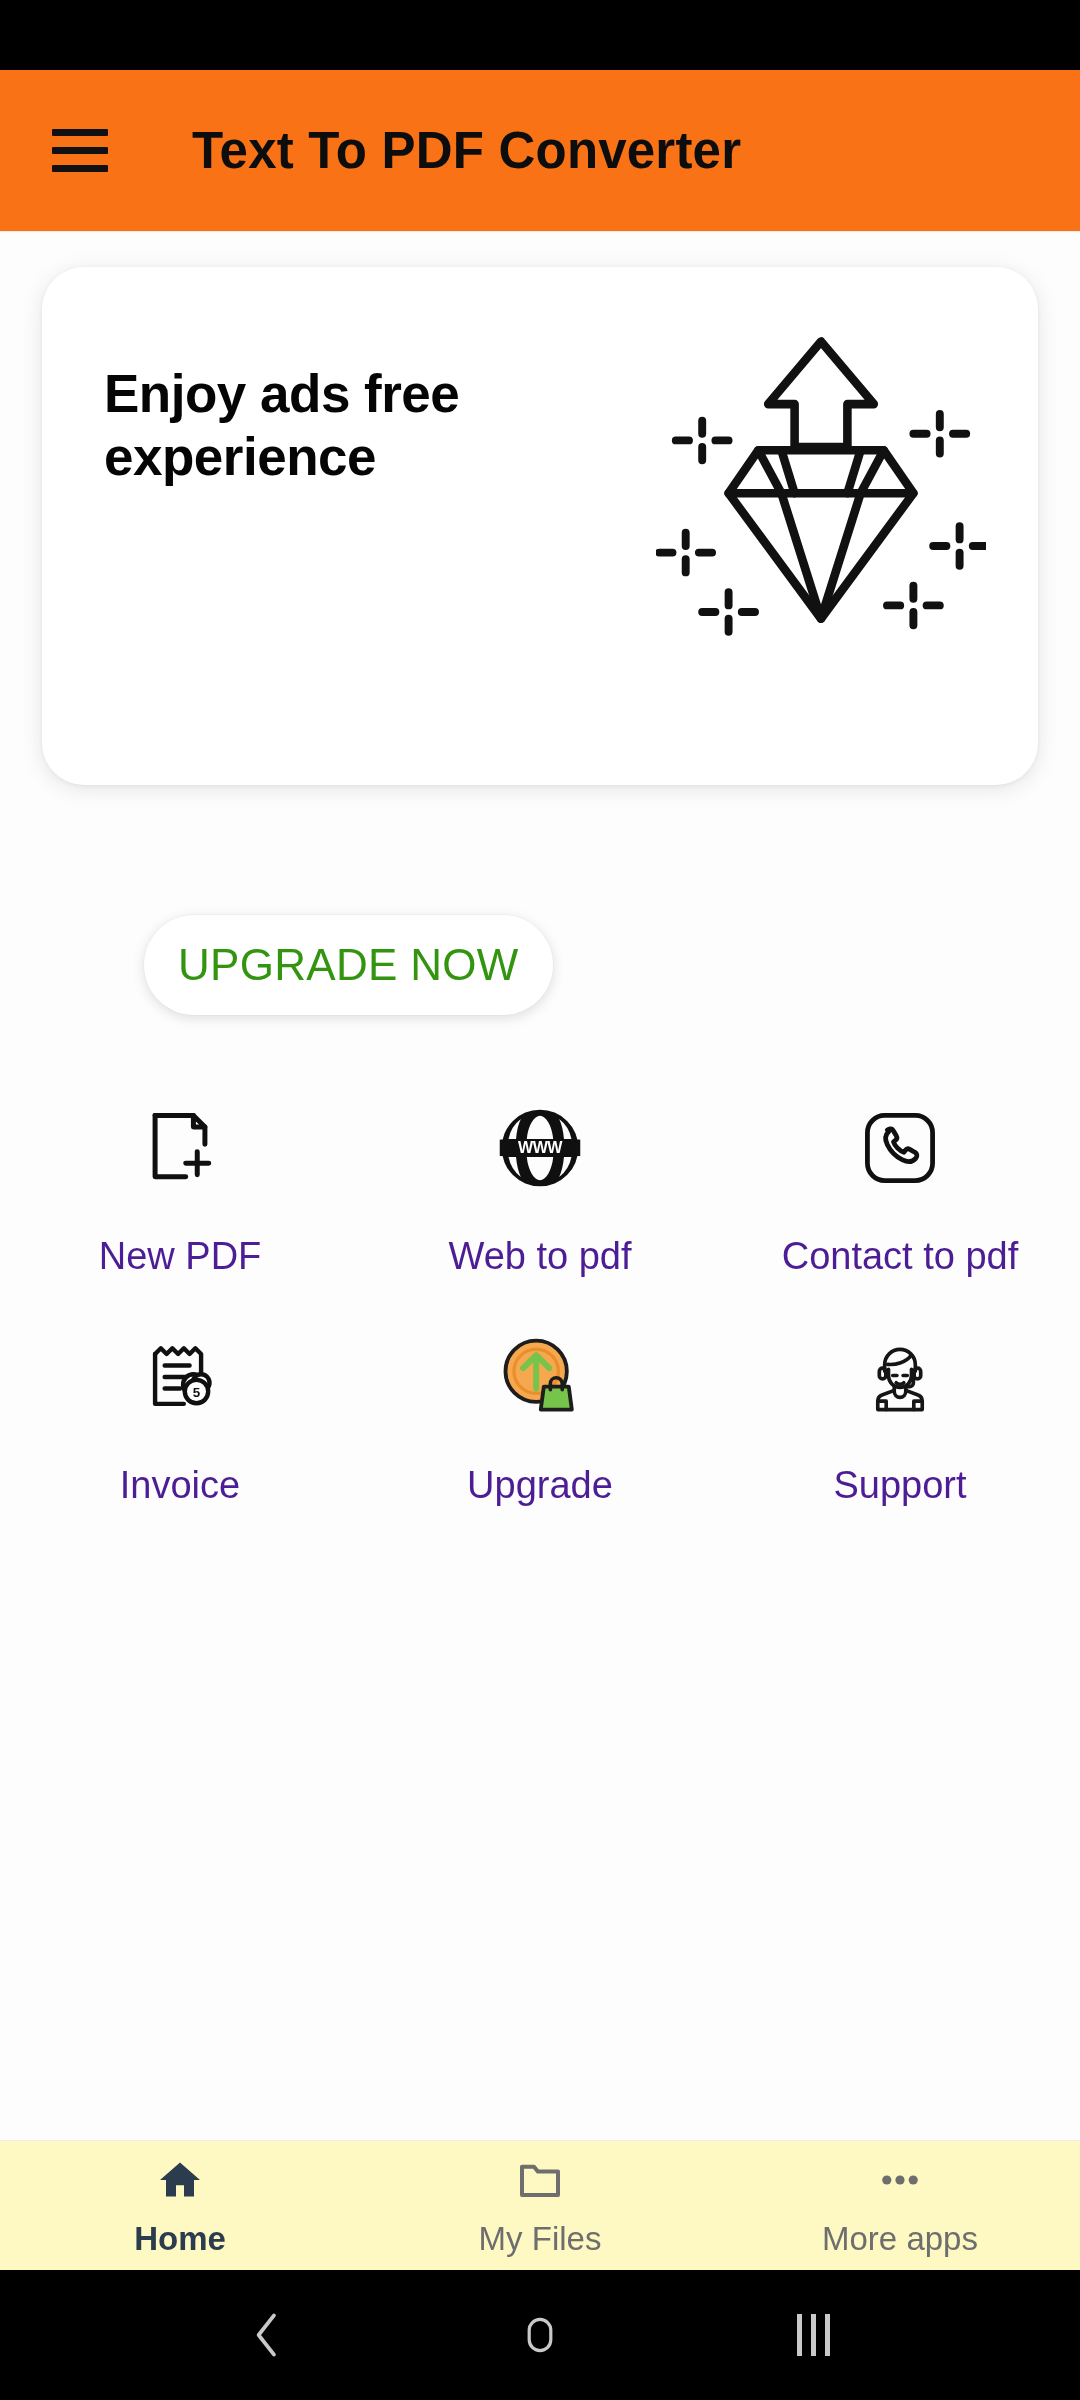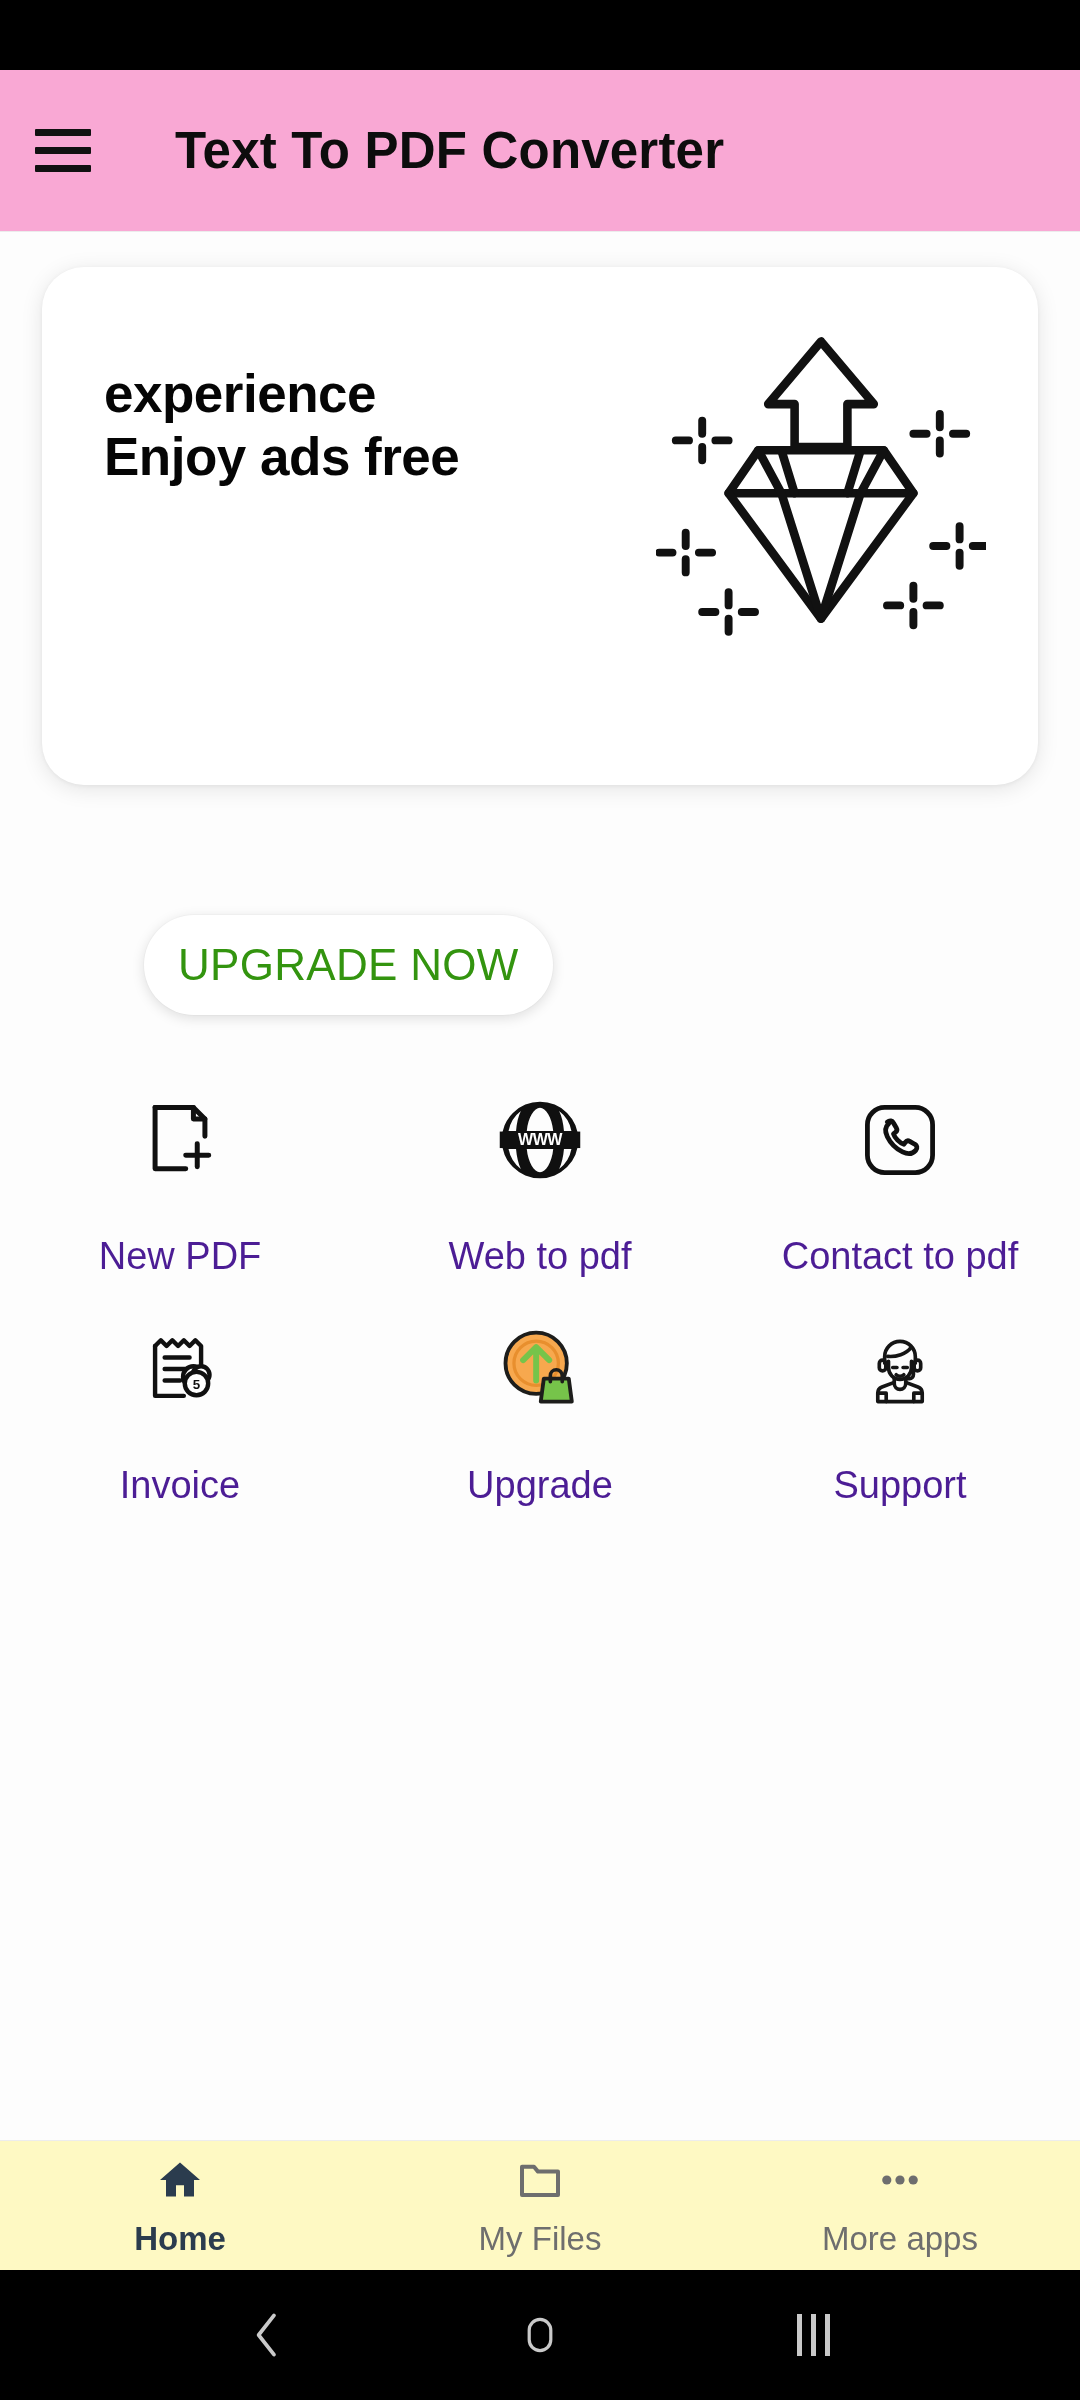--- a/index.html
+++ b/index.html
@@ -20,23 +20,23 @@
   #status-bar {
     height:70px;
     background:#000000;
     flex:0 0 auto;
   }
 
   
   #app-bar {
     height:162px;
     flex:0 0 auto;
-    background:#f9a8d4;
+    background:#f97316;
     display:flex; align-items:center;
-    padding-left:35px;
+    padding-left:52px;
     border-bottom:1px solid #ececec;
   }
   #menu-btn {
     width:72px; height:72px;
     display:flex; flex-direction:column;
     justify-content:center; align-items:flex-start;
     gap:11px;
     cursor:pointer;
   }
   #menu-btn span {
@@ -117,21 +117,21 @@
     row-gap:38px;
   }
   .grid-cell {
     display:flex; flex-direction:column;
     align-items:center;
     cursor:pointer;
     padding:6px 12px 0;
   }
   .cell-icon {
     width:108px; height:108px;
-    display:flex; align-items:flex-start; justify-content:center;
+    display:flex; align-items:center; justify-content:center;
   }
   .cell-label {
     margin-top:32px;
     font-size:38px;
     color:#4c1d95;
     text-align:center;
     line-height:1.18;
     max-width:250px;
   }
 
@@ -181,22 +181,22 @@
     </div>
     <div id="app-title">Text To PDF Converter</div>
   </div>
 
   <div id="content">
 
     <div id="promo-card">
 
       <div id="promo-text-col">
         <div id="promo-title">
+          <div>Enjoy ads free</div>
           <div>experience</div>
-          <div>Enjoy ads free</div>
         </div>
       </div>
 
       <div id="upgrade-now-btn">
         <span id="upgrade-now-label">UPGRADE NOW</span>
       </div>
 
       <div id="promo-illustration">
         <svg viewBox="0 0 100 100" width="330" height="330" fill="none" stroke="#111" stroke-width="2.6" stroke-linecap="round" stroke-linejoin="round">
 

